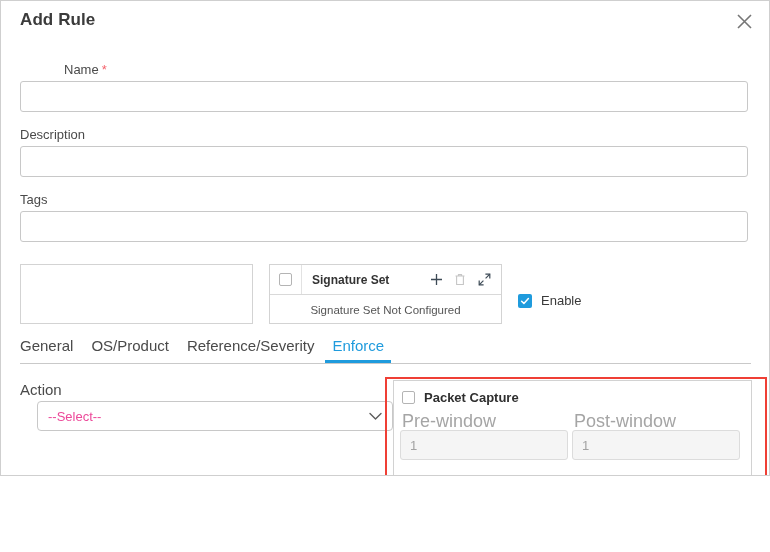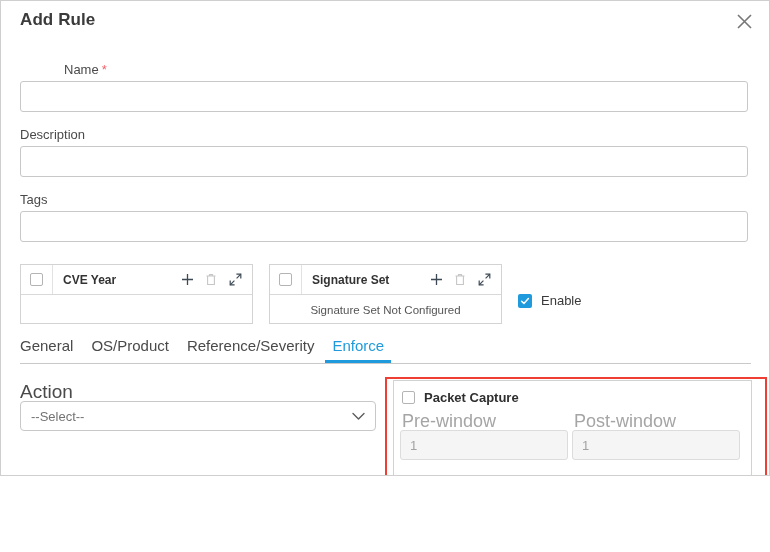--- a/index.html
+++ b/index.html
@@ -203,43 +203,44 @@
     bottom: -1px;
     height: 3px;
     background: #1f9bdd;
   }
 
   
   #action-label {
     position: absolute;
     left: 19px;
     top: 380px;
-    font-size: 19px;
+    font-size: 15px;
     color: #4a4a4a;
   }
   #action-select-wrap {
     position: absolute;
     left: 19px;
     top: 400px;
     width: 356px;
     height: 30px;
   }
   .sel-box {
     box-sizing: border-box;
     width: 100%;
     height: 100%;
     border: 1px solid #c8c8c8;
     border-radius: 4px;
     background: #ffffff;
     display: flex;
     align-items: center;
     padding: 12px 10px;
     font-size: 13px;
-    color: #737373;
-    cursor: pointer;
+    color: #ec4899;
+    cursor: pointer;
+    margin-left: 17px;
   }
   .sel-box span.val { flex: 1; }
 
   
   #pcap-highlight {
     position: absolute;
     left: 384px;
     top: 376px;
     width: 382px;
     height: 106px;
@@ -328,46 +329,20 @@
   </div>
   <input class="text-input" id="name-input" type="text" placeholder="" style="">
 
   <div class="field-label" id="desc-label">Description</div>
   <input class="text-input" id="desc-input" type="text" placeholder="" style="">
 
   <div class="field-label" id="tags-label">Tags</div>
   <input class="text-input" id="tags-input" type="text" placeholder="" style="">
 
   <div class="cfg-panel" id="panel-cve">
-    <div class="cfg-head">
-      <div class="cfg-check-cell">
-        <div class="sqbox"></div>
-      </div>
-      <div class="cfg-title">CVE Year</div>
-      <div class="cfg-icons">
-        <div class="icn">
-          <svg width="13" height="13" viewBox="0 0 13 13" aria-hidden="true">
-            <path d="M6.5 1 V12 M1 6.5 H12" stroke="#3d4a56" stroke-width="1.3" fill="none"></path>
-          </svg>
-        </div>
-        <div class="icn">
-          <svg width="12" height="13" viewBox="0 0 12 13" aria-hidden="true">
-            <path d="M1.5 3 H10.5 M2.6 3 V11.5 H9.4 V3 M4.4 3 V1.6 H7.6 V3" stroke="#c6c6c6" stroke-width="1.1" fill="none" stroke-linejoin="round"></path>
-          </svg>
-        </div>
-        <div class="icn">
-          <svg width="13" height="13" viewBox="0 0 13 13" aria-hidden="true">
-            <path d="M7.4 1.2 H11.8 V5.6" stroke="#3d4a56" stroke-width="1.2" fill="none"></path>
-            <path d="M11.8 1.2 L7.6 5.4" stroke="#3d4a56" stroke-width="1.2" fill="none"></path>
-            <path d="M5.6 11.8 H1.2 V7.4" stroke="#3d4a56" stroke-width="1.2" fill="none"></path>
-            <path d="M1.2 11.8 L5.4 7.6" stroke="#3d4a56" stroke-width="1.2" fill="none"></path>
-          </svg>
-        </div>
-      </div>
-    </div>
   </div>
 
   <div class="cfg-panel" id="panel-sig">
     <div class="cfg-head">
       <div class="cfg-check-cell">
         <div class="sqbox"></div>
       </div>
       <div class="cfg-title">Signature Set</div>
       <div class="cfg-icons">
         <div class="icn">

